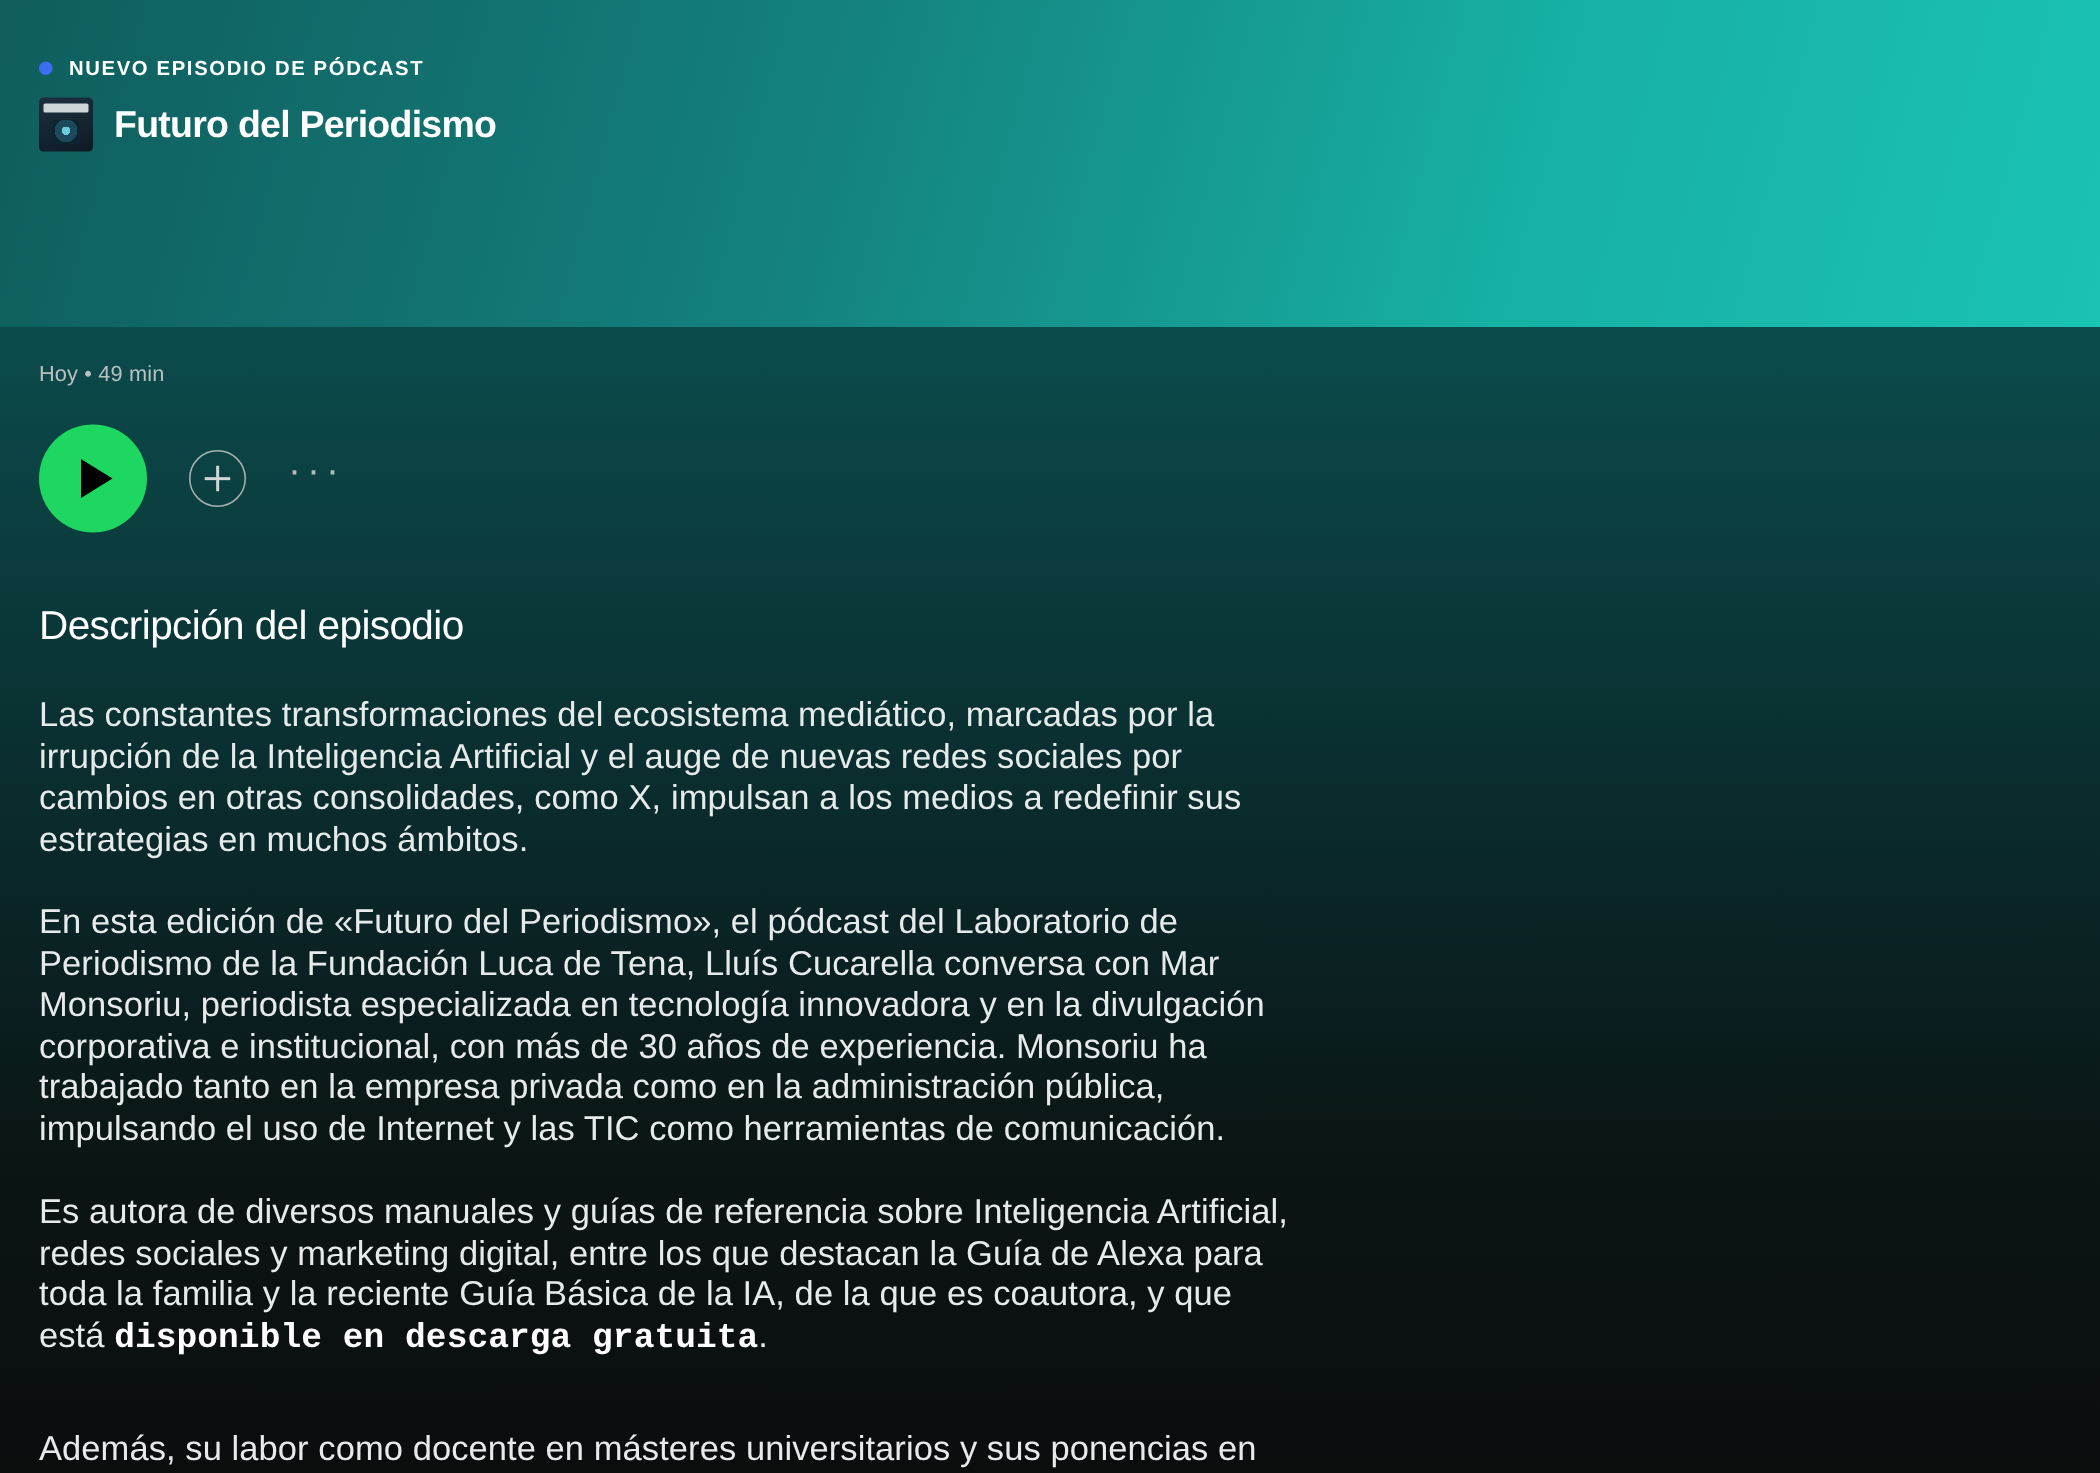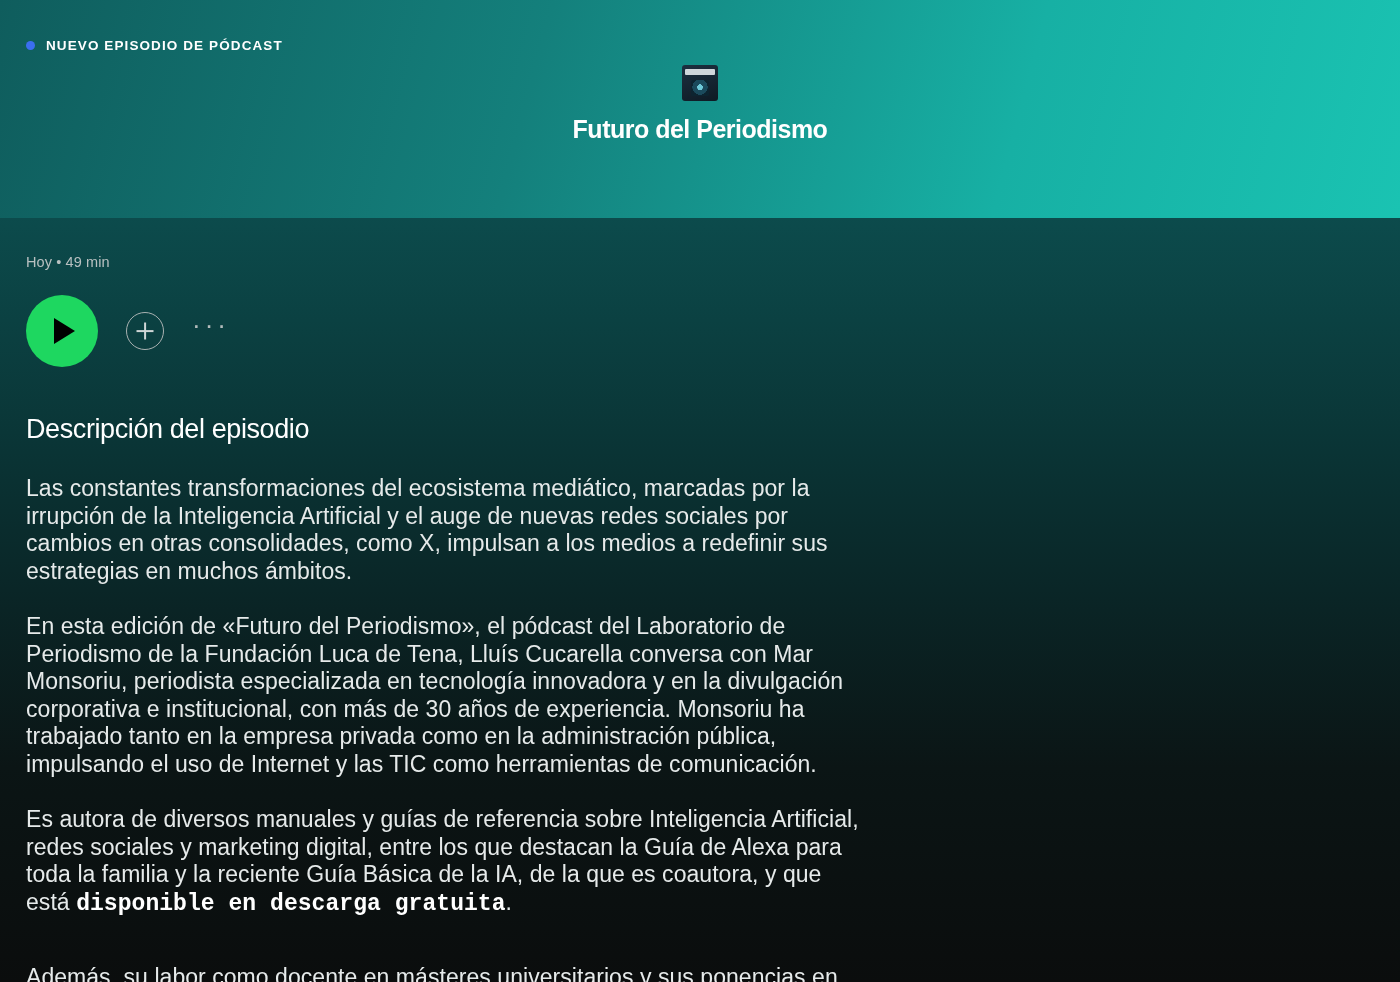--- a/index.html
+++ b/index.html
@@ -53,21 +53,20 @@
     font-weight: bold;
     letter-spacing: -1.6px;
     color: #ffffff;
     margin: 0 0 18px 0;
     white-space: nowrap;
   }
   .hero-show {
     display: flex;
     align-items: center;
     gap: 14px;
-    flex-direction: column;
   }
   .show-art {
     width: 36px;
     height: 36px;
     border-radius: 3px;
     background: linear-gradient(160deg, #1d3040 0%, #0e1a24 100%);
     position: relative;
     overflow: hidden;
     flex: none;
   }
@@ -90,21 +89,21 @@
   .show-name {
     font-size: 25px;
     font-weight: bold;
     letter-spacing: -0.5px;
     color: #ffffff;
   }
 
   
   .content {
     position: relative;
-    padding: 12px 26px;
+    padding: 0 26px;
     background: linear-gradient(180deg, #0c4b4c 0%, #0a3637 28%, #0a2526 50%, #0b1515 72%, #0b0d0d 100%);
     height: 764px;
   }
 
   .meta-line {
     padding-top: 24px;
     font-size: 14.5px;
     color: #b8c0c0;
     letter-spacing: 0.1px;
   }

